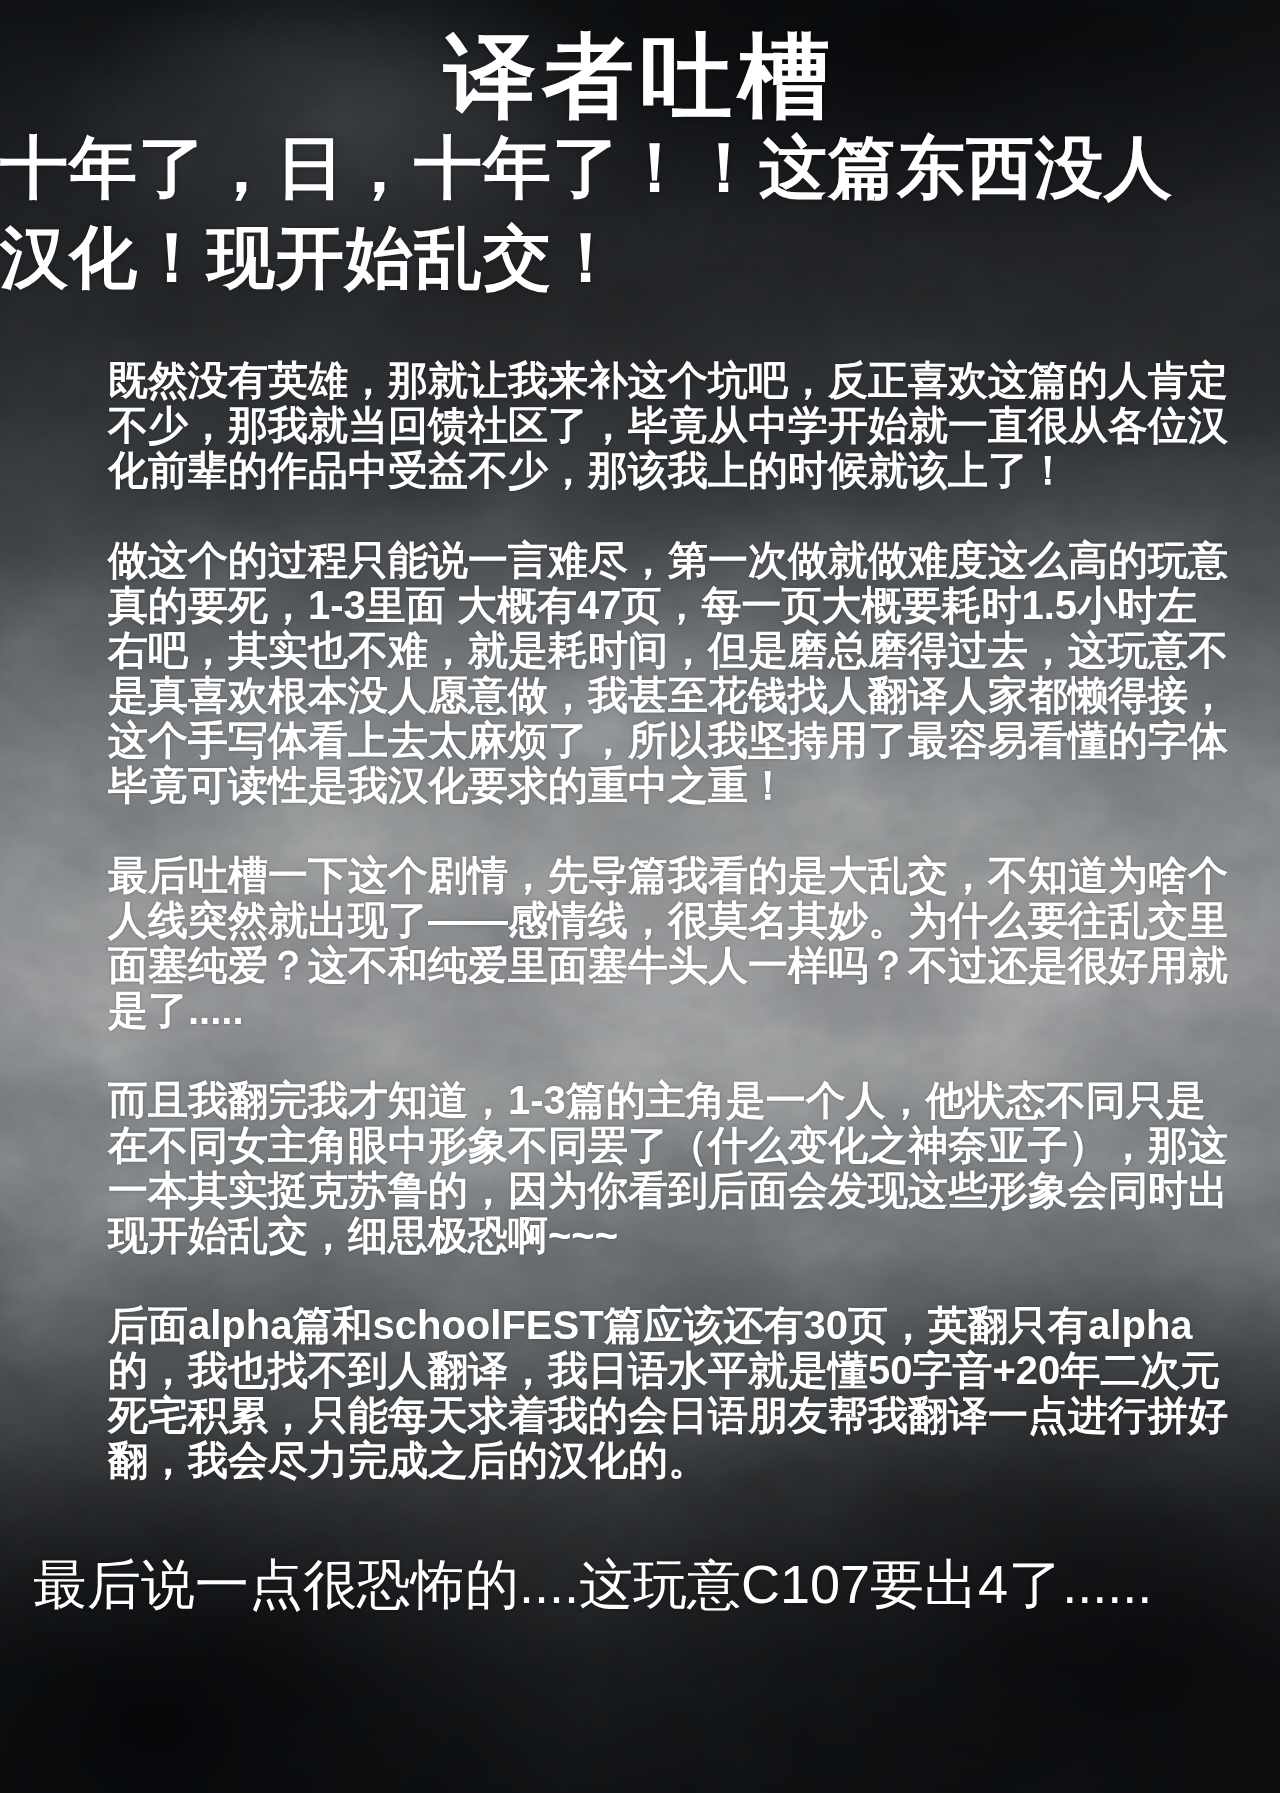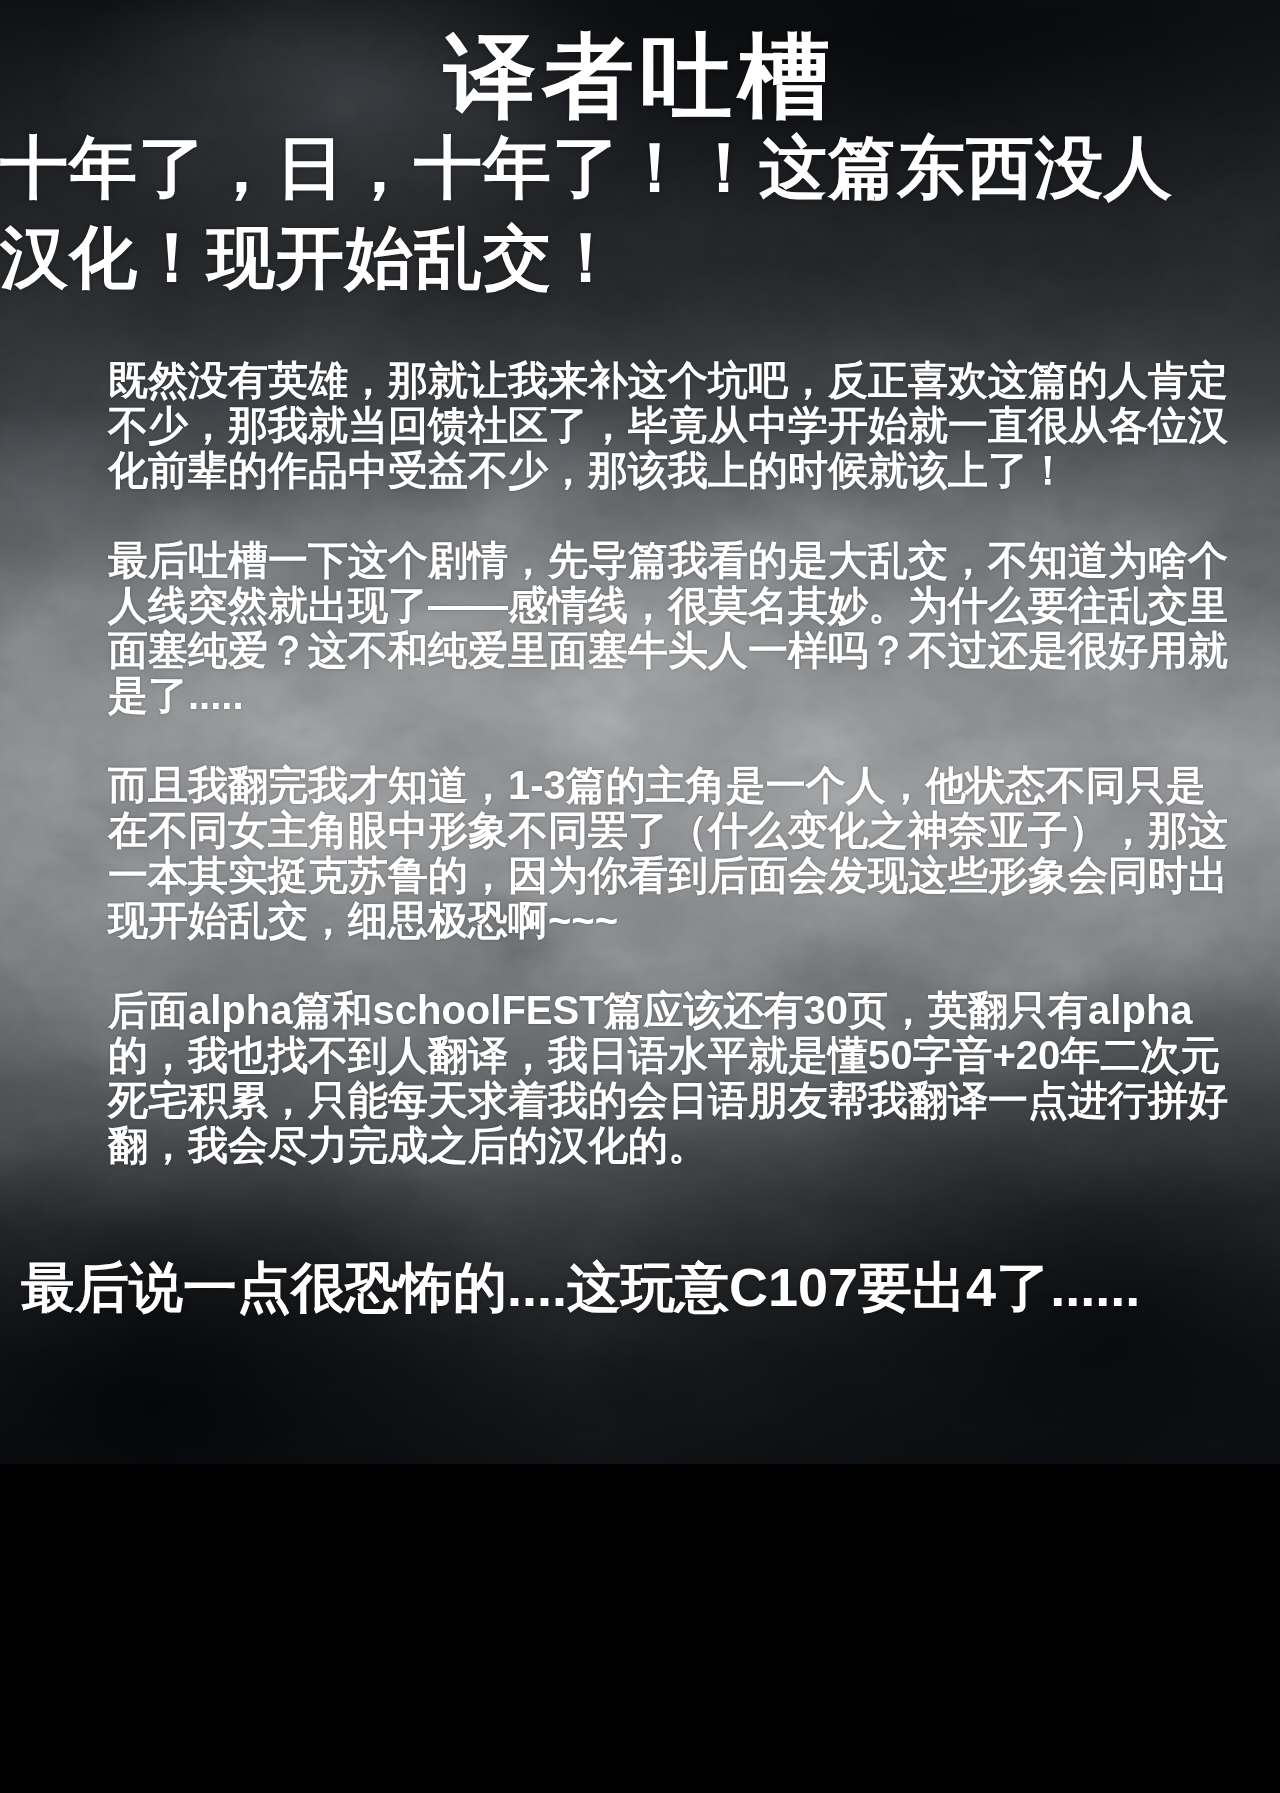--- a/index.html
+++ b/index.html
@@ -1,18 +1,18 @@
 <!DOCTYPE html>
 <html><head>
 <meta charset="utf-8">
 <style>
   html,body{margin:0;padding:0;background:#000;}
   .page{
     position:relative;
-    width:1280px;height:1464px;
+    width:1280px;height:1793px;
     overflow:hidden;
     background:#17191b;
     font-family:"Liberation Sans","DejaVu Sans",sans-serif;
     color:#ffffff;
   }
   
   .bg{
     position:absolute;inset:0;
     background:
       radial-gradient(ellipse 620px 420px at 12% 96%, rgba(4,5,7,0.95), rgba(4,5,7,0.0) 70%),
@@ -47,24 +47,24 @@
   .body{
     margin-top:56px;
     padding:0 40px 0 108px;
     font-size:40px;line-height:45px;
     font-weight:bold;
     text-shadow:0 0 3px rgba(0,0,0,0.3);
   }
   .body p{margin:0 0 45px;white-space:nowrap;}
   .body p:last-child{margin-bottom:0;margin-top:32px;}
   .footer{
-    margin-top:88px;
-    padding-left:21px;
+    margin-top:70px;
+    padding-left:33px;
     font-size:54px;line-height:1.15;
-    font-weight:bold;white-space:nowrap;
+    font-weight:normal;white-space:nowrap;
     text-shadow:0 0 4px rgba(0,0,0,0.35);
   }
 </style>
 </head>
 <body>
 
 <div class="page">
   <div class="bg"></div>
 
   <svg class="noise coarse" xmlns="http://www.w3.org/2000/svg">
@@ -86,20 +86,21 @@
   <div class="content">
     <h1 class="title">译者吐槽</h1>
 
     <div class="heading">
       <div>十年了，日，十年了！！这篇东西没人</div>
       <div>汉化！现开始乱交！</div>
     </div>
 
     <div class="body">
         <p>既然没有英雄，那就让我来补这个坑吧，反正喜欢这篇的人肯定<br>不少，那我就当回馈社区了，毕竟从中学开始就一直很从各位汉<br>化前辈的作品中受益不少，那该我上的时候就该上了！</p>
+        <p>做这个的过程只能说一言难尽，第一次做就做难度这么高的玩意<br>真的要死，1-3里面 大概有47页，每一页大概要耗时1.5小时左<br>右吧，其实也不难，就是耗时间，但是磨总磨得过去，这玩意不<br>是真喜欢根本没人愿意做，我甚至花钱找人翻译人家都懒得接，<br>这个手写体看上去太麻烦了，所以我坚持用了最容易看懂的字体<br>毕竟可读性是我汉化要求的重中之重！</p>
         <p>最后吐槽一下这个剧情，先导篇我看的是大乱交，不知道为啥个<br>人线突然就出现了——感情线，很莫名其妙。为什么要往乱交里<br>面塞纯爱？这不和纯爱里面塞牛头人一样吗？不过还是很好用就<br>是了.....</p>
         <p>而且我翻完我才知道，1-3篇的主角是一个人，他状态不同只是<br>在不同女主角眼中形象不同罢了（什么变化之神奈亚子），那这<br>一本其实挺克苏鲁的，因为你看到后面会发现这些形象会同时出<br>现开始乱交，细思极恐啊~~~</p>
         <p>后面alpha篇和schoolFEST篇应该还有30页，英翻只有alpha<br>的，我也找不到人翻译，我日语水平就是懂50字音+20年二次元<br>死宅积累，只能每天求着我的会日语朋友帮我翻译一点进行拼好<br>翻，我会尽力完成之后的汉化的。</p>
       </div>
 
     <div class="footer">最后说一点很恐怖的....这玩意C107要出4了......</div>
   </div>
 </div>
 
 </body></html>

